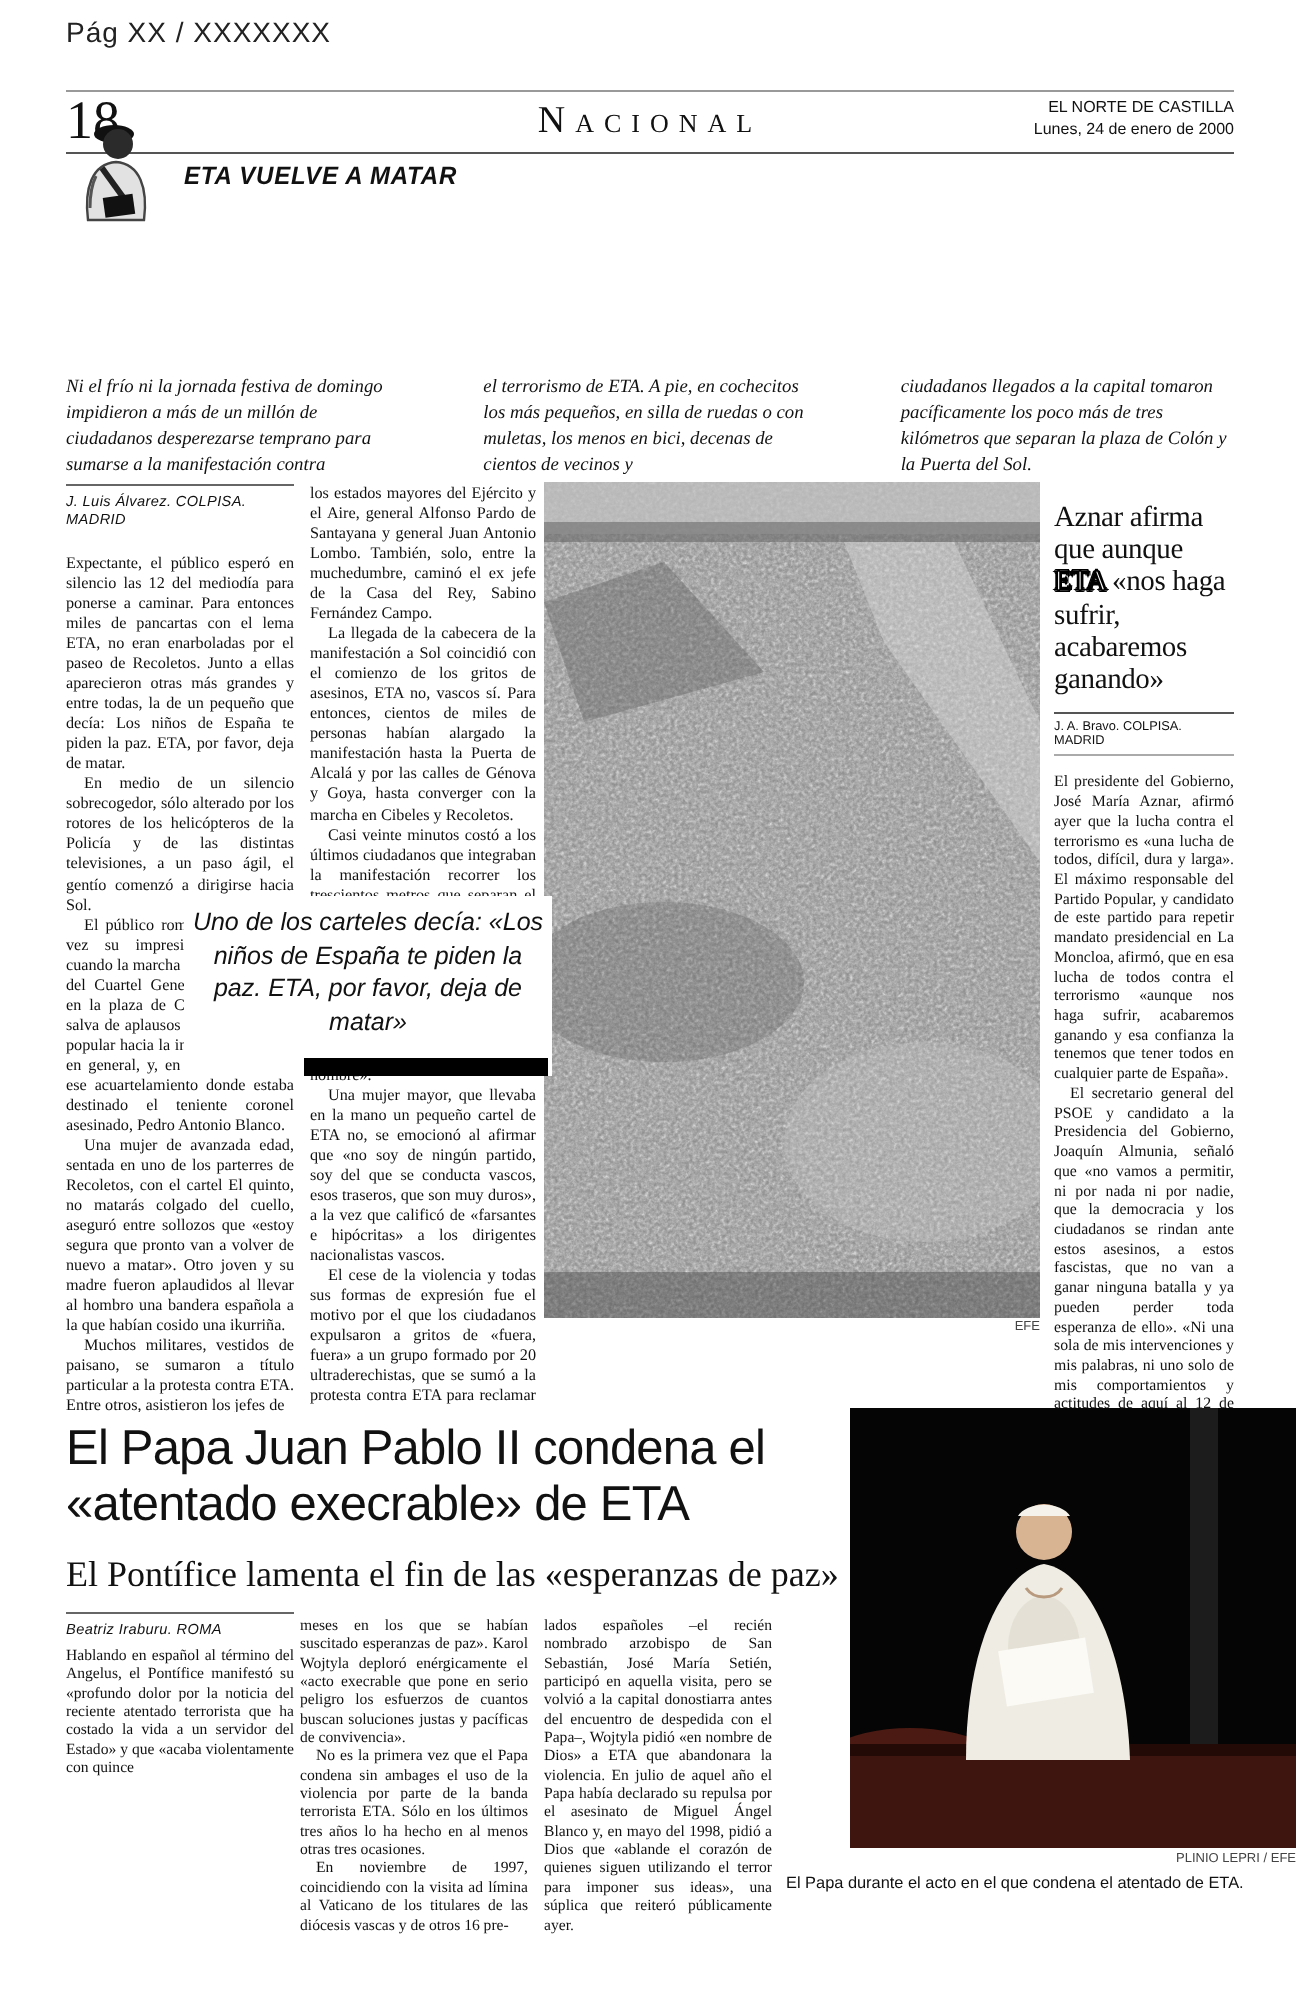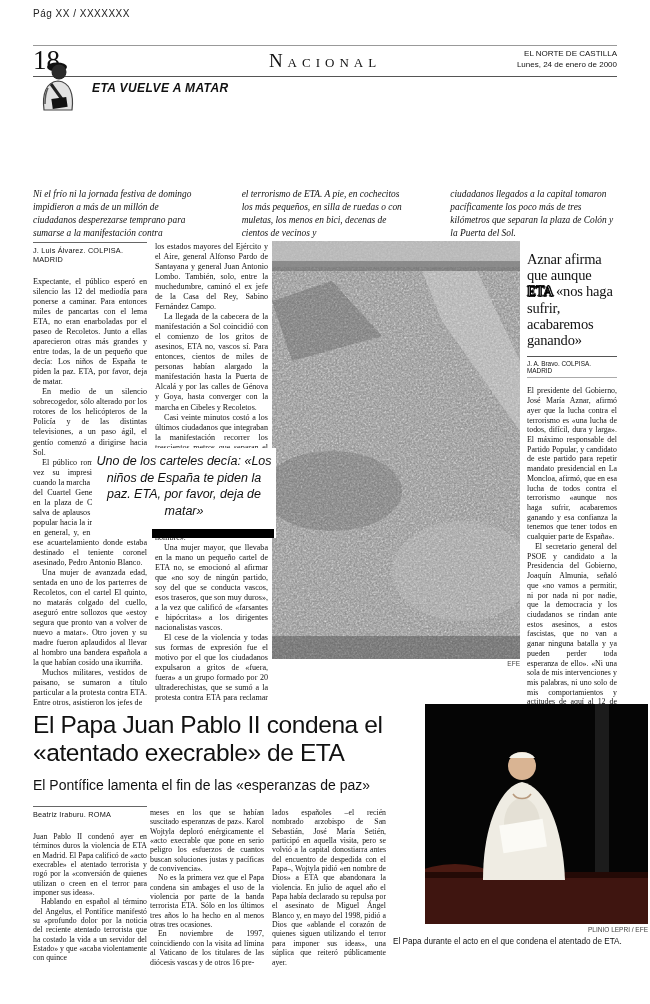--- a/index.html
+++ b/index.html
@@ -2,35 +2,35 @@
 <html><head>
 <meta charset="utf-8">
 <style>
   html,body{margin:0;padding:0;background:#e9e9e9;}
   .page{position:relative;width:650px;height:1004px;background:#ffffff;margin:0 auto;
         font-family:"Liberation Serif","DejaVu Serif",serif;color:#111;overflow:hidden;}
   .abs{position:absolute;}
   .rule{border-top:1px solid #555;height:0;}
   .rule-light{border-top:1px solid #999;height:0;}
 
-  .meta{font-family:"Liberation Sans","DejaVu Sans",sans-serif;font-size:10px;color:#222;letter-spacing:.5px;}
+  .meta{font-family:"Liberation Sans","DejaVu Sans",sans-serif;font-size:14px;color:#222;letter-spacing:.5px;}
   .pagenum{font-size:27px;line-height:1;}
   .section-title{font-variant:small-caps;font-size:19px;letter-spacing:5px;line-height:1;}
   .mast-right{font-family:"Liberation Sans","DejaVu Sans",sans-serif;font-size:8px;line-height:1.35;text-align:right;color:#111;}
   .kicker{font-family:"Liberation Sans","DejaVu Sans",sans-serif;font-style:italic;font-weight:bold;
           font-size:12px;letter-spacing:.4px;transform:scaleY(1.05);}
 
   .headline{font-size:46px;line-height:1.05;text-align:center;letter-spacing:-.5px;}
   .subhead{font-family:"Liberation Sans","DejaVu Sans",sans-serif;font-size:13px;text-align:center;}
   .standfirst{display:grid;grid-template-columns:repeat(3,1fr);column-gap:42px;
               font-style:italic;font-size:9.4px;line-height:1.38;}
   .standfirst p{margin:0;}
 
   .byline{font-family:"Liberation Sans","DejaVu Sans",sans-serif;font-size:7.3px;letter-spacing:.2px;
-          border-top:1px solid #666;padding:3px 0 4px;}
+          border-top:1px solid #666;padding:3px 0 4px;font-style:italic;}
   .bodycol{font-size:8.1px;line-height:1.24;text-align:justify;overflow:hidden;}
   .bodycol p{margin:0;text-indent:9px;}
   .bodycol p:first-of-type{text-indent:0;}
   .gap-top{margin-top:9px !important;}
 
   .pullquote{background:#fff;font-family:"Liberation Sans","DejaVu Sans",sans-serif;font-style:italic;
              font-size:12.5px;line-height:1.32;text-align:center;padding:5px 2px 0;z-index:3;}
   .pq-bar{height:9px;background:#000;width:122px;margin:10px 0 0 auto;}
 
   .photo-credit{font-family:"Liberation Sans","DejaVu Sans",sans-serif;font-size:6.5px;color:#444;text-align:right;}
@@ -40,21 +40,21 @@
 
   .side-head{font-size:14.5px;line-height:1.12;letter-spacing:-.2px;}
   .outline-word{color:#fff;-webkit-text-stroke:.8px #000;text-shadow:-1px 0 #000,1px 0 #000,0 -1px #000,0 1px #000;}
   .side-byline{font-family:"Liberation Sans","DejaVu Sans",sans-serif;font-size:6.4px;
                border-top:1px solid #555;border-bottom:1px solid #aaa;padding:3px 0;}
   .sidecol{font-size:7.9px;line-height:1.23;text-align:justify;overflow:hidden;}
   .sidecol p{margin:0;text-indent:8px;}
   .sidecol p:first-of-type{text-indent:0;}
 
   .pope-head{font-family:"Liberation Sans","DejaVu Sans",sans-serif;font-size:24.5px;line-height:1.16;letter-spacing:-.4px;}
-  .pope-sub{font-family:Liberation Sans, sans-serif;font-size:14px;}
+  .pope-sub{font-family:Liberation Serif, serif;font-size:18px;}
   .pope-col{font-size:7.8px;line-height:1.2;text-align:justify;overflow:hidden;}
   .pope-col p{margin:0;text-indent:8px;}
   .pope-col p:first-of-type{text-indent:0;}
 
   svg{display:block;}
 </style>
 </head>
 <body>
 
 <div class="page">
@@ -148,21 +148,20 @@
       <p>El ministro del Interior, Jaime Mayor Oreja, manifestó que movilizaciones como la de este domingo son «el camino para mantener el espíritu de Ermua. Esta batalla contra el terror se gana si la sociedad española se mantiene unida y concienciada alrededor de las urnas y la democracia».</p>
     </div>
   </div>
 
   <div class="abs pope-head" style="left:33px;top:711px;width:392px;">El Papa Juan Pablo II condena el «atentado execrable» de ETA</div>
   <div class="abs pope-sub" style="left:33px;top:777px;width:392px;">El Pontífice lamenta el fin de las «esperanzas de paz»</div>
 
   <div class="abs" style="left:33px;top:806px;width:114px;">
     <div class="byline">Beatriz Iraburu. ROMA</div>
     <div class="pope-col" style="height:172px;">
-      <p class="gap-top">Juan Pablo II condenó ayer en términos duros la violencia de ETA en Madrid. El Papa calificó de «acto execrable» el atentado terrorista y rogó por la «conversión de quienes utilizan o creen en el terror para imponer sus ideas».</p>
       <p>Hablando en español al término del Angelus, el Pontífice manifestó su «profundo dolor por la noticia del reciente atentado terrorista que ha costado la vida a un servidor del Estado» y que «acaba violentamente con quince</p>
     </div>
   </div>
   <div class="abs pope-col" style="left:150px;top:808px;width:114px;height:192px;">
     <p>meses en los que se habían suscitado esperanzas de paz». Karol Wojtyla deploró enérgicamente el «acto execrable que pone en serio peligro los esfuerzos de cuantos buscan soluciones justas y pacíficas de convivencia».</p>
     <p>No es la primera vez que el Papa condena sin ambages el uso de la violencia por parte de la banda terrorista ETA. Sólo en los últimos tres años lo ha hecho en al menos otras tres ocasiones.</p>
     <p>En noviembre de 1997, coincidiendo con la visita ad límina al Vaticano de los titulares de las diócesis vascas y de otros 16 pre-</p>
   </div>
   <div class="abs pope-col" style="left:272px;top:808px;width:114px;height:192px;">
     <p>lados españoles –el recién nombrado arzobispo de San Sebastián, José María Setién, participó en aquella visita, pero se volvió a la capital donostiarra antes del encuentro de despedida con el Papa–, Wojtyla pidió «en nombre de Dios» a ETA que abandonara la violencia. En julio de aquel año el Papa había declarado su repulsa por el asesinato de Miguel Ángel Blanco y, en mayo del 1998, pidió a Dios que «ablande el corazón de quienes siguen utilizando el terror para imponer sus ideas», una súplica que reiteró públicamente ayer.</p>

